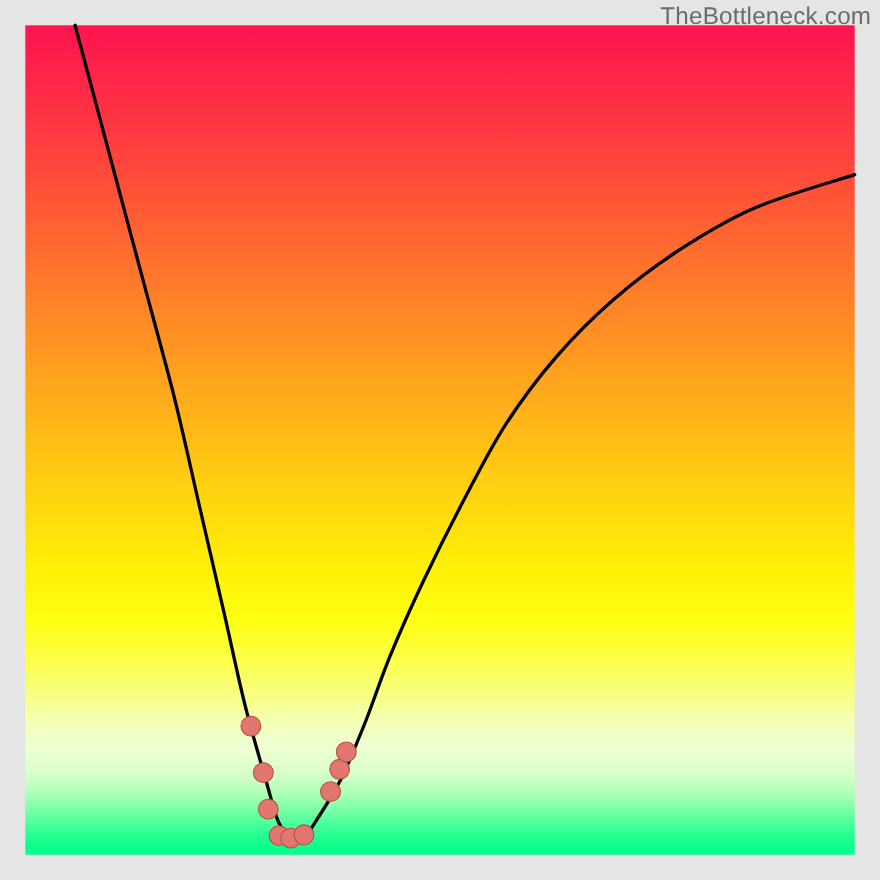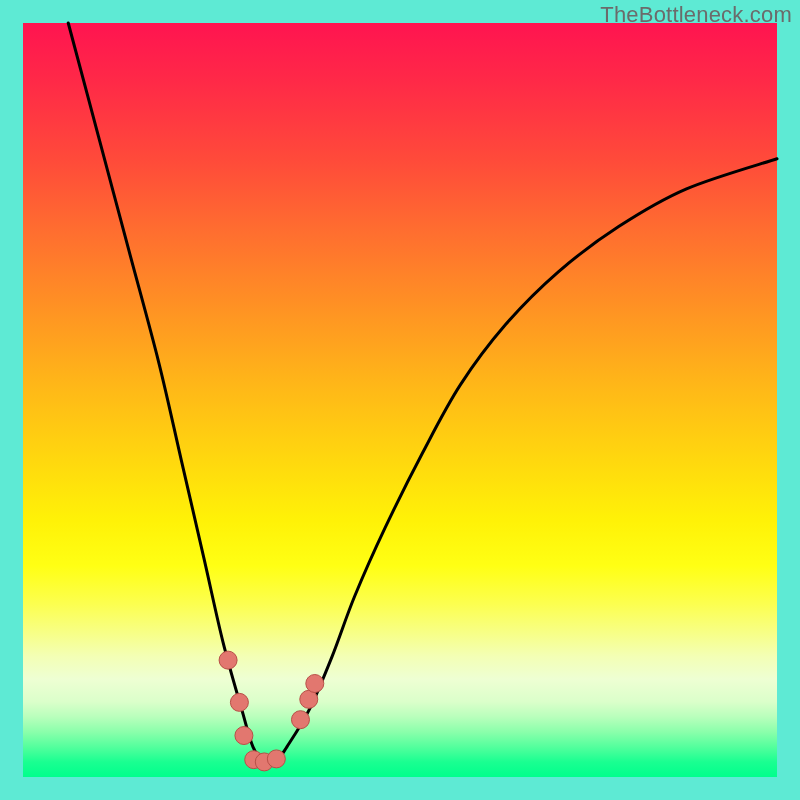--- a/index.html
+++ b/index.html
@@ -7,21 +7,21 @@
     padding: 0;
     width: 800px;
     height: 800px;
     background: #000;
     overflow: hidden;
     font-family: Arial, Helvetica, sans-serif;
   }
   .frame {
     position: absolute;
     inset: 0;
-    background: #5eead4;
+    background: #e5e5e5;
     text-align: center;
   }
   .plot {
     position: absolute;
     left: 23px;
     top: 23px;
     width: 754px;
     height: 754px;
     
     background: linear-gradient(

